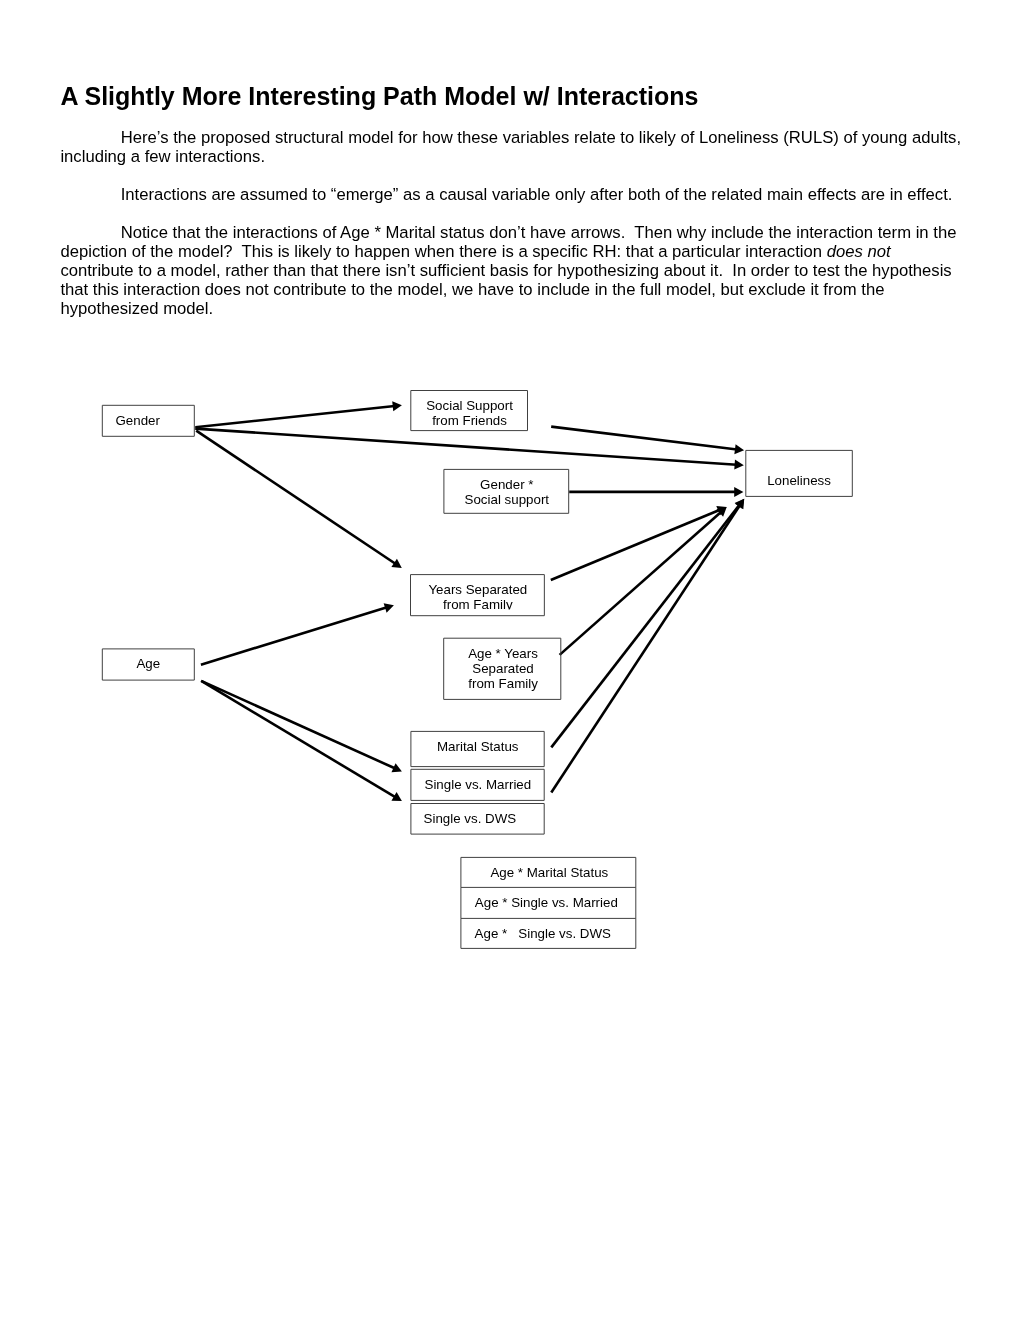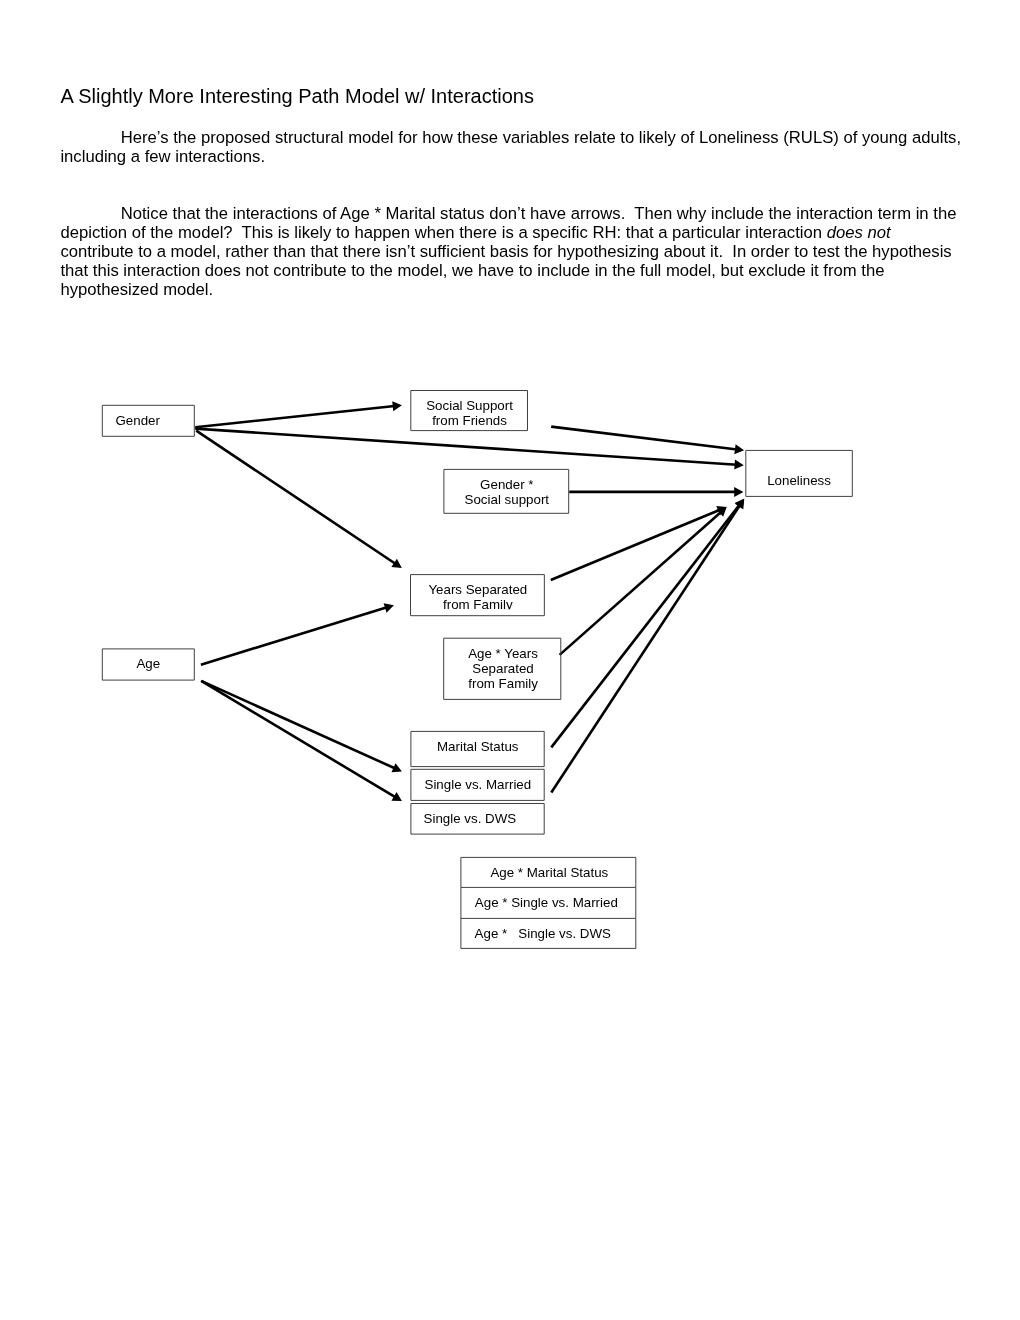--- a/index.html
+++ b/index.html
@@ -1,37 +1,38 @@
 <!DOCTYPE html>
 <html><head>
 <meta charset="utf-8">
 <title>Path Model</title>
 <style>
   html,body{margin:0;padding:0;}
   body{width:1020px;height:1320px;background:#fff;font-family:"Liberation Sans",sans-serif;color:#000;overflow:hidden}
   #page{position:relative;width:1020px;height:1320px;transform:translateZ(0);}
   #doc{position:absolute;left:60.4px;top:84.3px;width:903px;}
-  h1.title{font-size:20px;font-weight:normal;margin:0;line-height:23px;position:relative;top:0.7px;}
+  h1.title{font-size:25px;font-weight:bold;margin:0;line-height:23px;position:relative;top:0.7px;}
   p.para{font-size:16.67px;line-height:19.03px;margin:0;text-align:left;white-space:pre-wrap;}
   .spacer{height:19.03px;}
   .spacer-first{height:20.33px;}
   .ind{display:inline-block;width:60.3px;}
   #diagram{position:absolute;left:0;top:0;width:1020px;height:1320px;shape-rendering:geometricPrecision;}
   #diagram text{opacity:0.999;white-space:pre;}
 </style>
 </head>
 <body>
 
 <div id="page">
 
   <div id="doc">
     <h1 class="title">A Slightly More Interesting Path Model w/ Interactions</h1>
     <div class="spacer-first"></div>
     <p class="para"><span class="ind"></span><span>Here’s the proposed structural model for how these variables relate to likely of Loneliness (RULS) of young adults, including a few interactions.</span></p>
     <div class="spacer"></div>
+    <p class="para"><span class="ind"></span><span>Interactions are assumed to “emerge” as a causal variable only after both of the related main effects are in effect.</span></p>
     <div class="spacer"></div>
     <p class="para"><span class="ind"></span><span>Notice that the interactions of Age * Marital status don’t have arrows.  Then why include the interaction term in the depiction of the model?  This is likely to happen when there is a specific RH: that a particular interaction </span><em>does not</em><span> contribute to a model, rather than that there isn’t sufficient basis for hypothesizing about it.  In order to test the hypothesis that this interaction does not contribute to the model, we have to include in the full model, but exclude it from the hypothesized model.</span></p>
   </div>
 
   <svg id="diagram" viewBox="0 0 1020 1320" width="1020" height="1320">
     <g id="edges">
         <g>
           <line x1="195.3" y1="427.2" x2="394.74047742272785" y2="405.96238865779276" stroke="#000" stroke-width="2.6" stroke-linecap="butt"></line>
           <polygon points="401.90,405.20 393.28,411.15 392.22,401.20" fill="#000"></polygon>
         </g>

